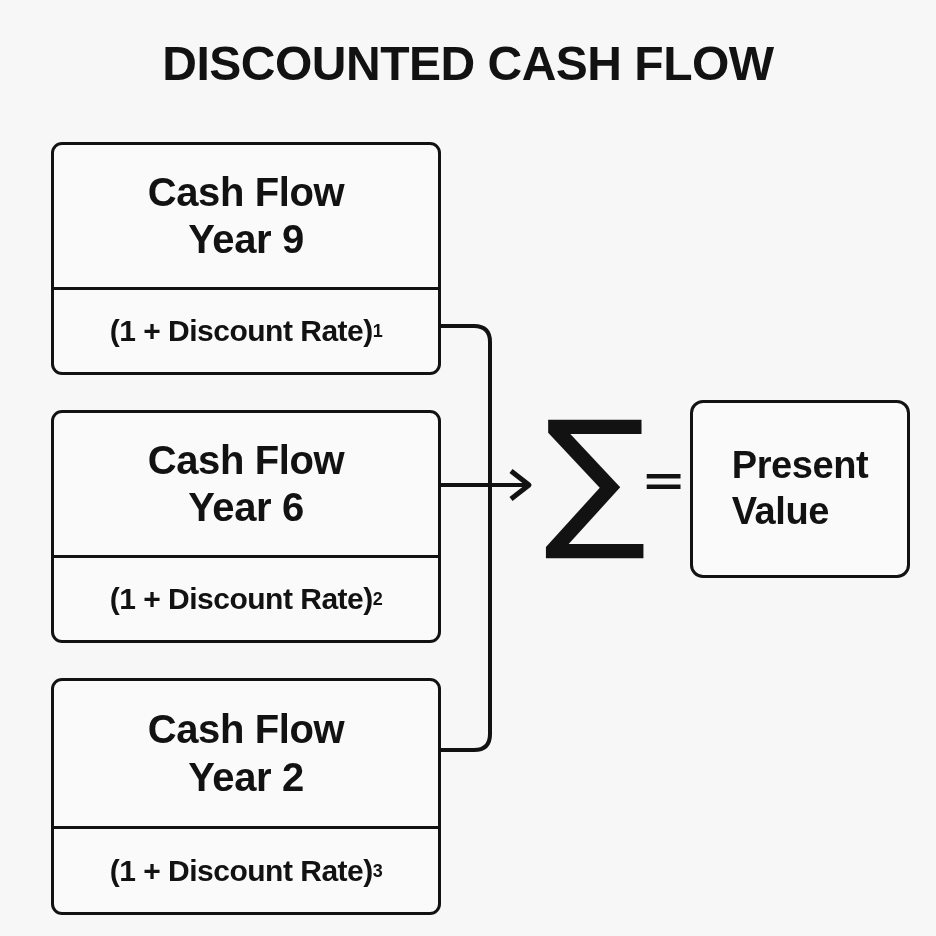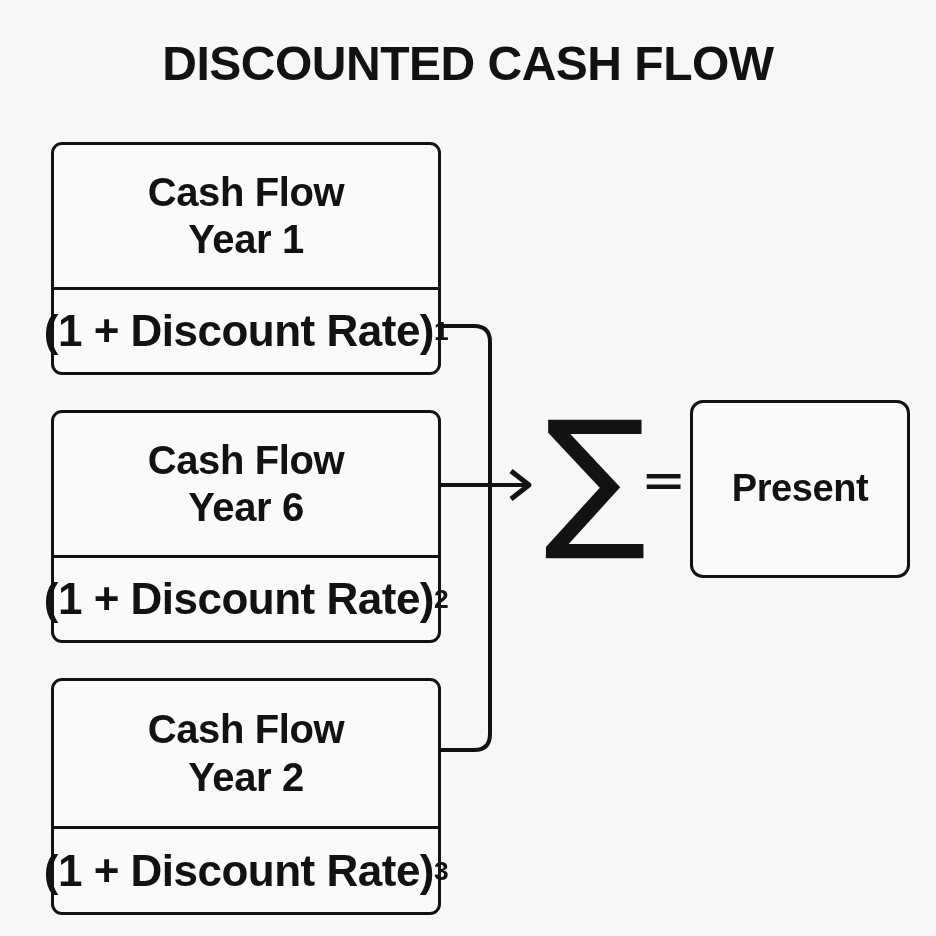--- a/index.html
+++ b/index.html
@@ -56,21 +56,21 @@
     color: #121212;
     border-bottom: 3px solid #121212;
     box-sizing: border-box;
   }
   .denominator {
     flex: 1 1 auto;
     display: flex;
     align-items: center;
     justify-content: center;
     text-align: left;
-    font-size: 44px;
+    font-size: 30px;
     font-weight: bold;
     letter-spacing: -0.5px;
     color: #121212;
     box-sizing: border-box;
     white-space: nowrap;
     border-radius: 25px;
   }
   .denominator sup {
     font-size: 0.60em;
     vertical-align: super;
@@ -149,21 +149,21 @@
 <body>
 
 <div id="canvas">
 
   <div id="title">DISCOUNTED CASH FLOW</div>
 
   <div class="fraction-box" id="box1">
     <div class="numerator">
       <span>
         <span>Cash Flow</span><br>
-        <span>Year 1</span>
+        <span>Year 9</span>
       </span>
     </div>
     <div class="denominator">
       <span>(1 + Discount Rate)</span>
         <sup>1</sup>
     </div>
   </div>
 
   <div class="fraction-box" id="box2">
     <div class="numerator">
@@ -206,16 +206,17 @@
     </g>
   </svg>
 
   <div id="sigma">∑</div>
 
   <div id="equals">=</div>
 
   <div id="result-box">
     <span>
       <span>Present</span><br>
+      <span>Value</span>
     </span>
   </div>
 
 </div>
 
 </body></html>

